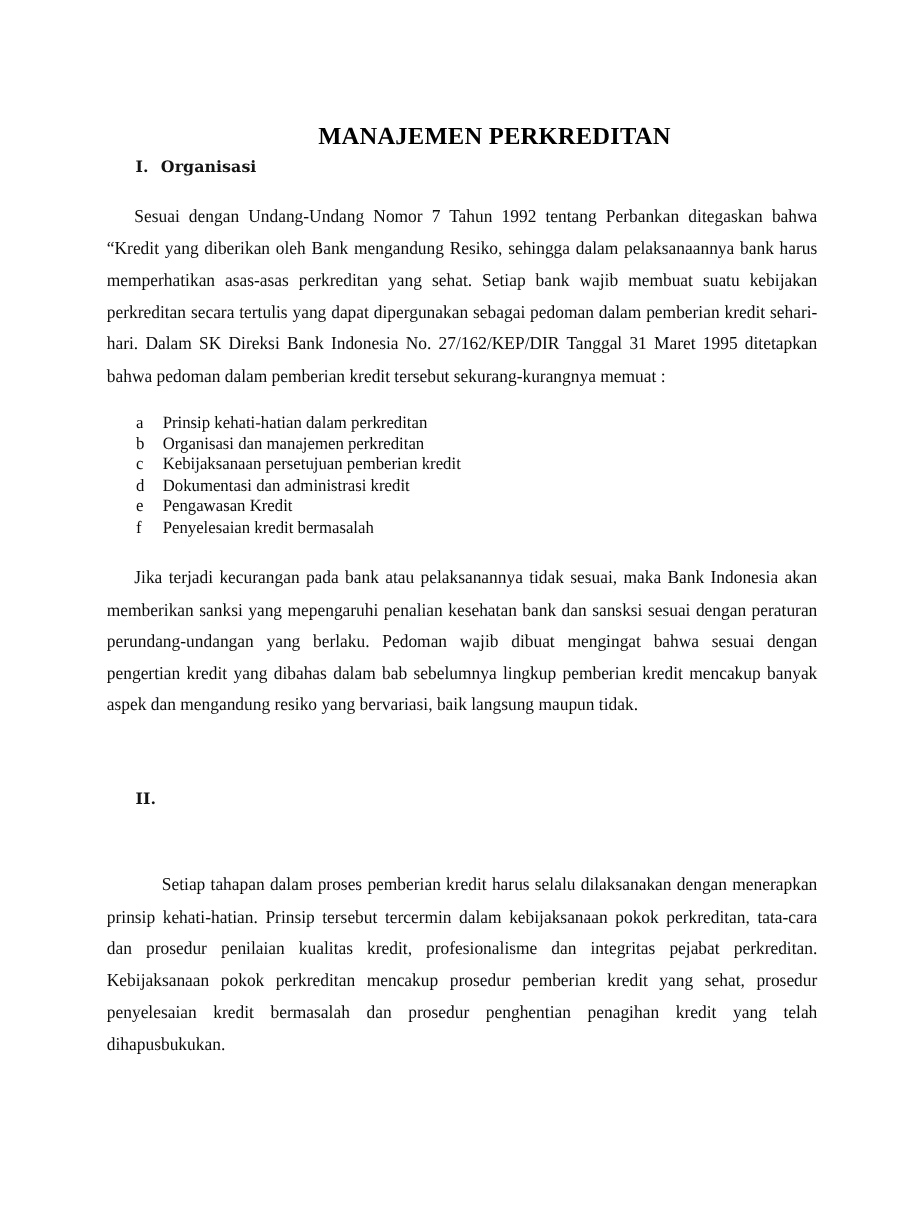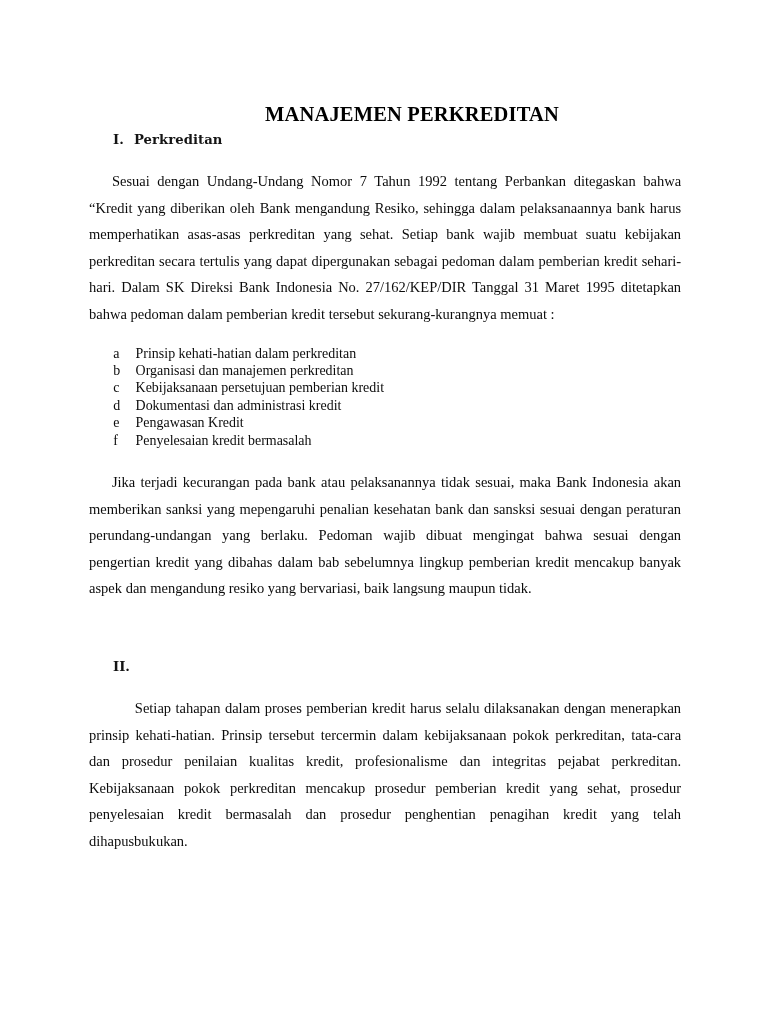--- a/index.html
+++ b/index.html
@@ -65,21 +65,21 @@
     flex: 0 0 45px;
     padding-left: 24px;
     box-sizing: border-box;
   }
   .section-heading .sec-text {
     display: inline-block;
     letter-spacing: 0.05px;
   }
 
   #section-1 { margin-top: 0; }
-  #section-2 { margin-top: 0; }
+  #section-2 { margin-top: 0; flex-direction: column; }
 
   
   .body-para {
     font-family: "Liberation Serif", "DejaVu Serif", serif;
     font-size: 15.2px;
     line-height: 26.6px;
     text-align: justify;
     text-justify: inter-word;
     margin: 0;
     color: #0b0b0b;
@@ -130,21 +130,21 @@
 <body>
 
 <div class="page">
 
   <h1 class="doc-title">MANAJEMEN PERKREDITAN</h1>
 
   <div class="content">
 
     <div class="section-heading" id="section-1">
       <span class="sec-num">I.</span>
-      <span class="sec-text">Perkreditan</span>
+      <span class="sec-text">Organisasi</span>
     </div>
 
     <div class="gap-1"></div>
 
     <p class="body-para indent-small">Sesuai dengan Undang-Undang Nomor 7 Tahun 1992 tentang Perbankan ditegaskan bahwa “Kredit yang diberikan oleh Bank mengandung Resiko, sehingga dalam pelaksanaannya bank harus memperhatikan asas-asas perkreditan yang sehat. Setiap bank wajib membuat suatu kebijakan perkreditan secara tertulis yang dapat dipergunakan sebagai pedoman dalam pemberian kredit sehari-hari. Dalam SK Direksi Bank Indonesia No. 27/162/KEP/DIR Tanggal 31 Maret 1995 ditetapkan bahwa pedoman dalam pemberian kredit tersebut sekurang-kurangnya memuat :</p>
 
     <div class="gap-2"></div>
 
     <ul class="letter-list">
       <li>

